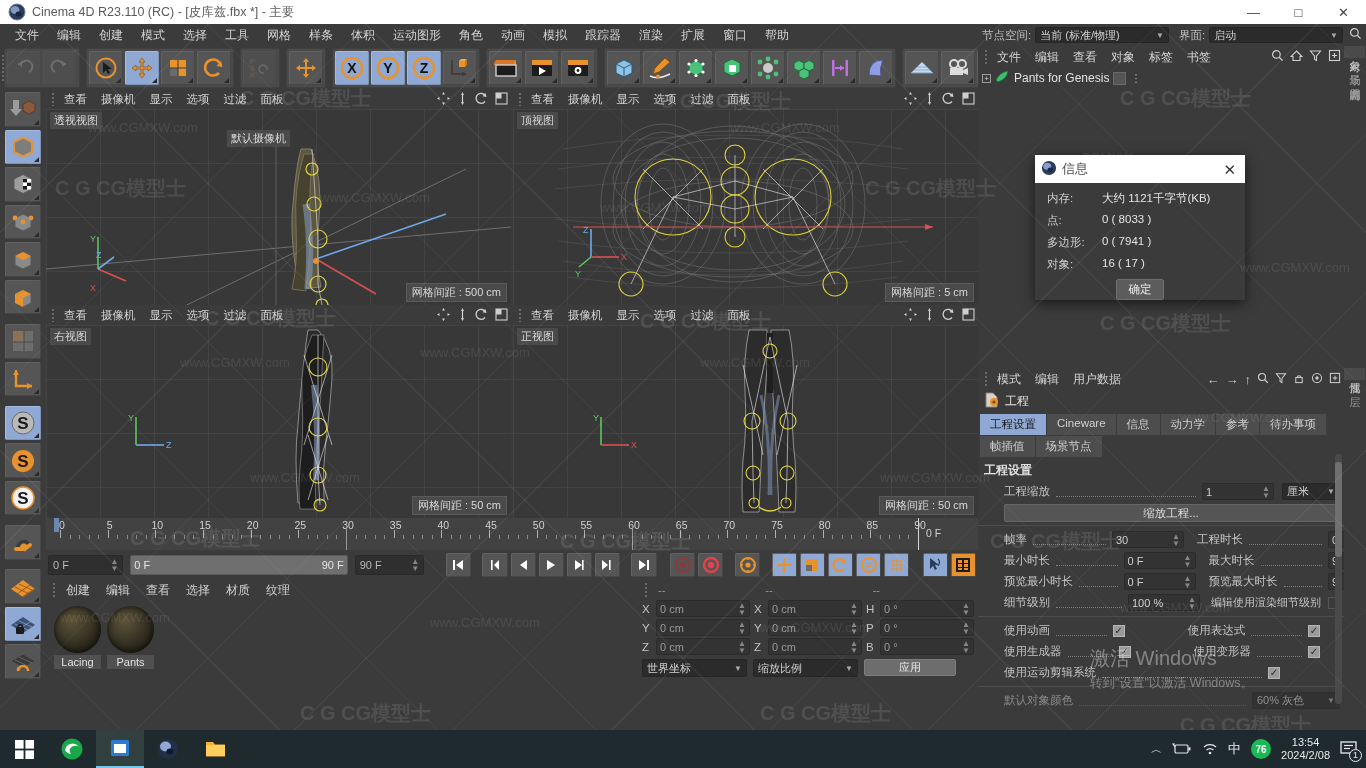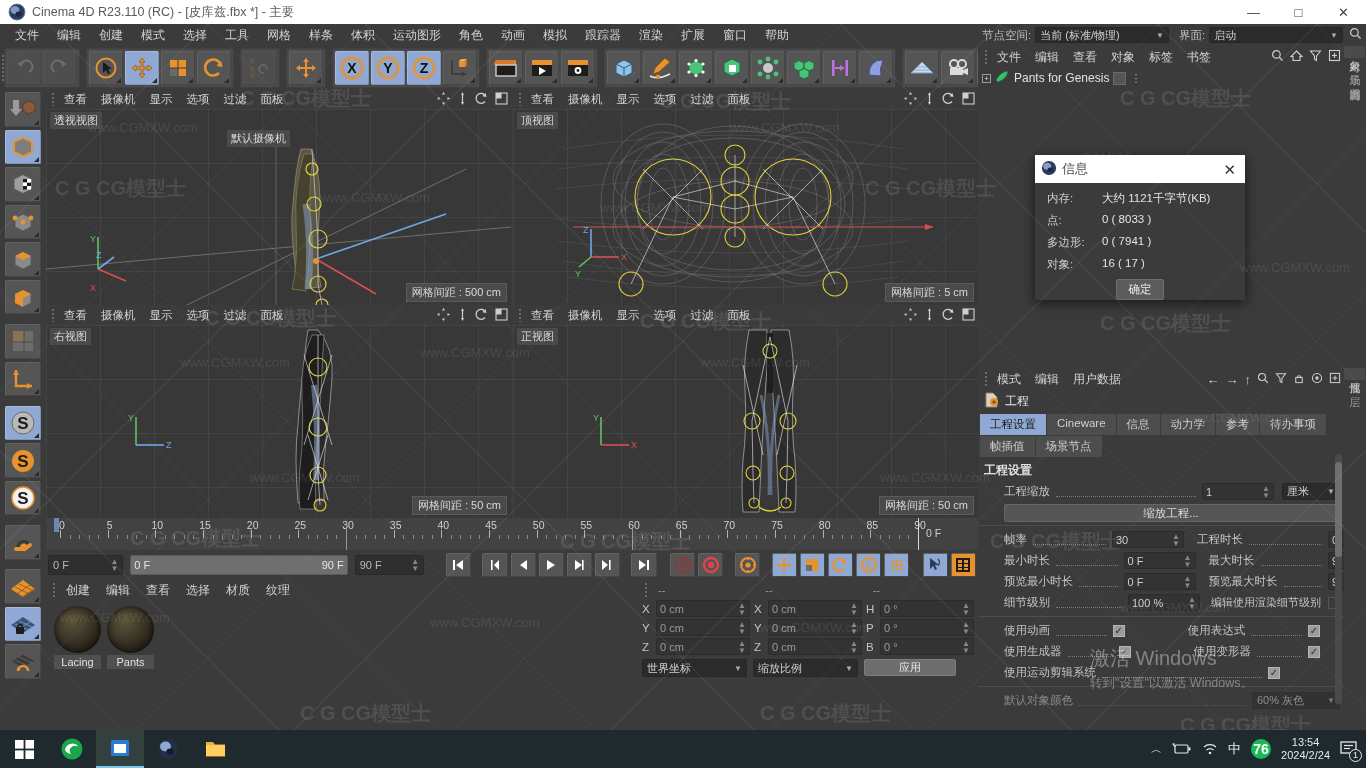--- a/index.html
+++ b/index.html
@@ -241,21 +241,21 @@
 
   
   #taskbar{position:absolute;left:0;top:730px;width:1366px;height:38px;
     background:#1f2a2e;display:flex;align-items:center;z-index:950;}
   .tbitem{width:48px;height:38px;display:flex;align-items:center;justify-content:center;}
   .tbitem.act{background:#32403f;border-bottom:2px solid #76c7e8;}
   #tray{margin-left:auto;display:flex;align-items:center;gap:10px;
     padding-right:8px;color:#e8e8e8;font-size:11px;}
   #clock{line-height:13px;text-align:center;}
   .greenbadge{width:20px;height:20px;border-radius:50%;background:#19b955;
-    color:#fff;font-size:14px;display:flex;align-items:center;justify-content:center;font-weight:bold;}
+    color:#fff;font-size:10px;display:flex;align-items:center;justify-content:center;font-weight:bold;}
 </style>
 </head>
 <body>
 
 <div id="titlebar">
   <span class="tb-icon">
     <svg width="18" height="18" viewBox="0 0 18 18">
       <circle cx="9" cy="9" r="8" fill="#2b3b5c"></circle>
       <circle cx="9" cy="9" r="8" fill="none" stroke="#6c7fa5" stroke-width="1"></circle>
       <ellipse cx="7" cy="7" rx="4.5" ry="4" fill="#8fa9d4" opacity=".85"></ellipse>
@@ -1698,21 +1698,21 @@
       <svg width="16" height="13" viewBox="0 0 16 13">
           <path d="M2 5 a9 9 0 0 1 12 0" fill="none" stroke="#e8e8e8" stroke-width="1.2"></path>
           <path d="M4.5 8 a5.5 5.5 0 0 1 7 0" fill="none" stroke="#e8e8e8" stroke-width="1.2"></path>
           <circle cx="8" cy="11" r="1.3" fill="#e8e8e8"></circle>
         </svg>
     </span>
     <span style="font-size:13px">中</span>
     <span class="greenbadge">76</span>
     <span id="clock">
       <span>13:54</span><br>
-      <span>2024/2/24</span>
+      <span>2024/2/08</span>
     </span>
     <span style="position:relative">
       <svg width="18" height="16" viewBox="0 0 18 16">
           <rect x="1" y="2" width="15" height="11" fill="none" stroke="#e8e8e8" stroke-width="1.3"></rect>
           <line x1="4" y1="5.5" x2="13" y2="5.5" stroke="#e8e8e8" stroke-width="1.2"></line>
           <line x1="4" y1="8.5" x2="10" y2="8.5" stroke="#e8e8e8" stroke-width="1.2"></line>
         </svg>
       <span style="position:absolute;right:-4px;bottom:-4px;width:13px;height:13px;border-radius:50%;background:#1f2a2e;border:1px solid #e8e8e8;color:#e8e8e8;font-size:9px;line-height:11px;text-align:center;">1</span>
     </span>
   </div>

